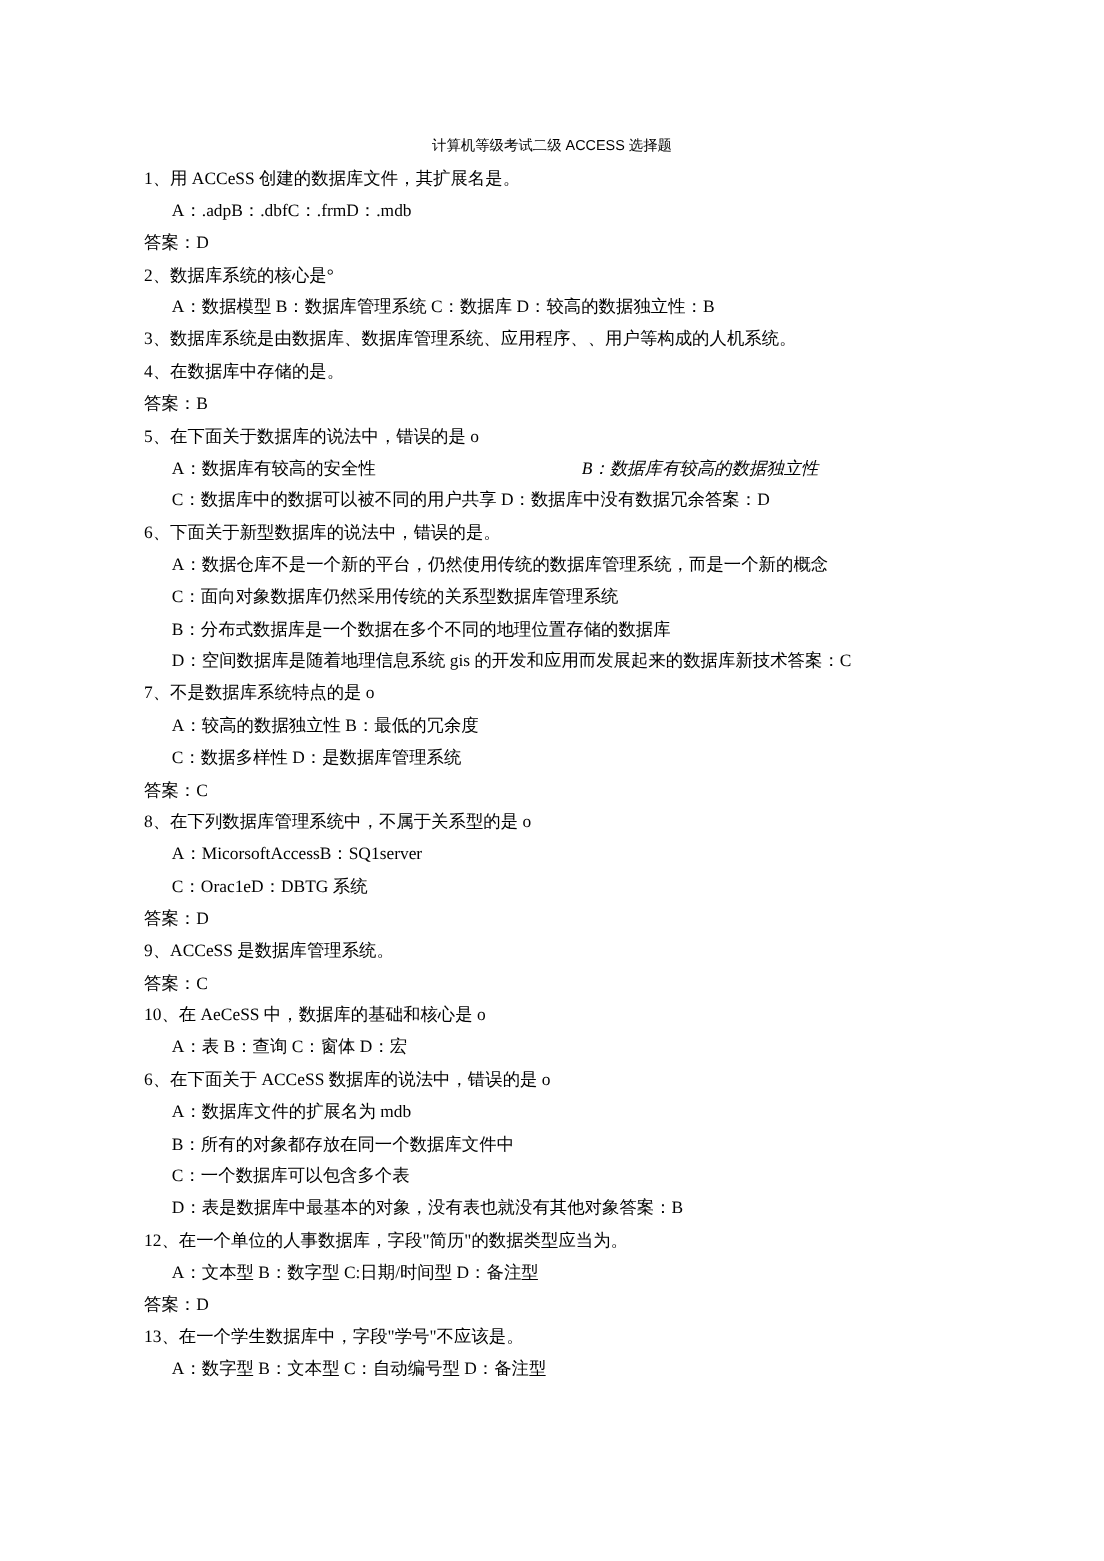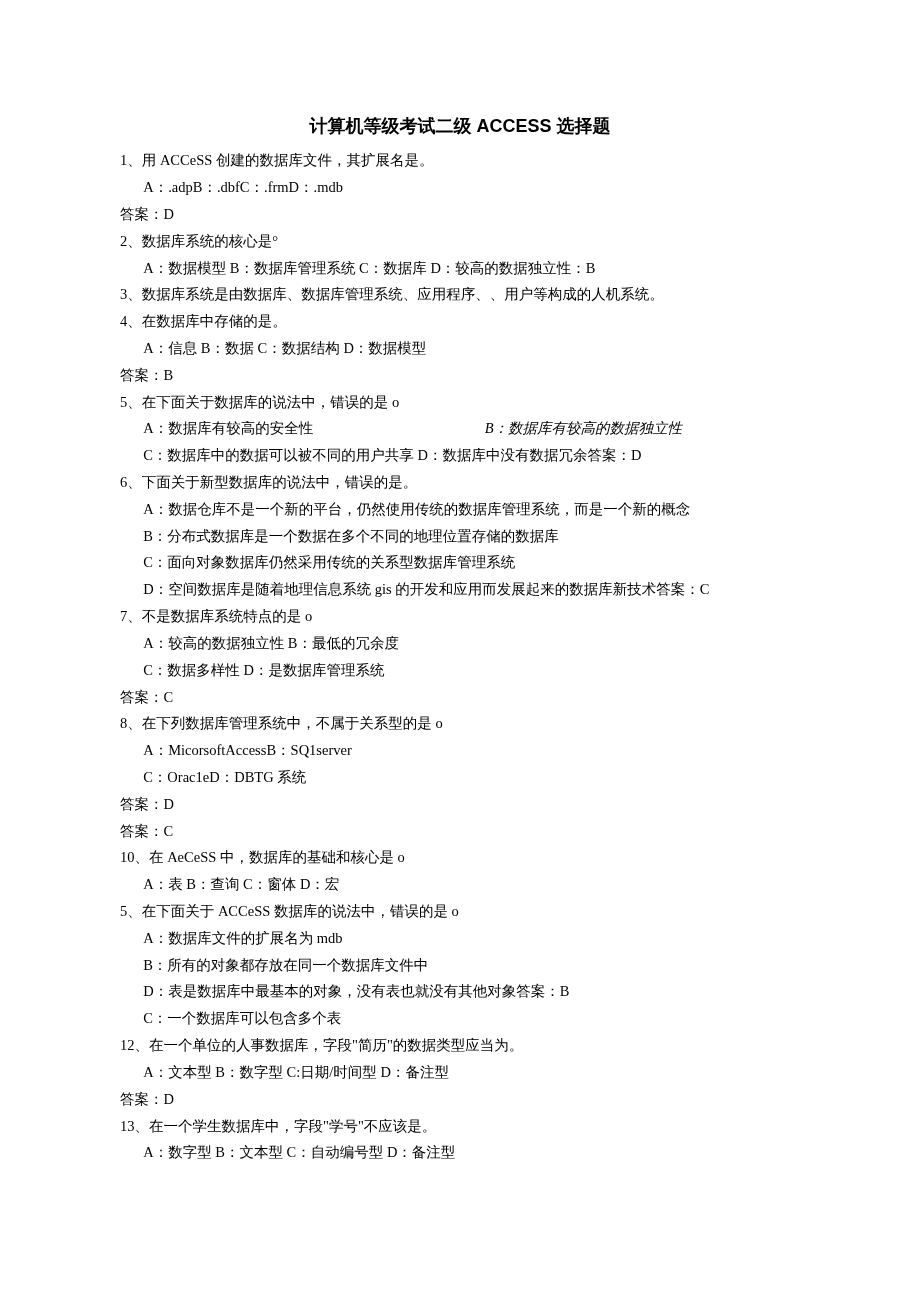--- a/index.html
+++ b/index.html
@@ -13,22 +13,22 @@
   }
   .page {
     width: 920px;
     min-height: 1301px;
     padding: 110px 120px 60px 120px;
     box-sizing: border-box;
   }
   .title {
     text-align: center;
     font-family: "SimHei", "黑体", sans-serif;
-    font-weight: bold;
-    font-size: 18px;
+    font-weight: normal;
+    font-size: 12px;
     margin-bottom: 4px;
   }
   .line { white-space: pre-wrap; }
   .indent1 { padding-left: 1.6em; }
   .two-col { display: flex; justify-content: space-between; }
   .two-col .left { flex: 0 0 52%; }
   .two-col .right { flex: 1; font-style: italic; }
 </style>
 </head>
 <body>
@@ -40,56 +40,56 @@
   <div class="line">1、用 ACCeSS 创建的数据库文件，其扩展名是。</div>
   <div class="line indent1">A：.adpB：.dbfC：.frmD：.mdb</div>
   <div class="line">答案：D</div>
 
   <div class="line">2、数据库系统的核心是°</div>
   <div class="line indent1">A：数据模型 B：数据库管理系统 C：数据库 D：较高的数据独立性：B</div>
 
   <div class="line">3、数据库系统是由数据库、数据库管理系统、应用程序、、用户等构成的人机系统。</div>
 
   <div class="line">4、在数据库中存储的是。</div>
-  <div class="line indent1">A：信息 B：数据 C：数据结构 D：数据模型</div>
   <div class="line">答案：B</div>
 
   <div class="line">5、在下面关于数据库的说法中，错误的是 o</div>
   <div class="two-col indent1">
     <div class="left">A：数据库有较高的安全性</div>
     <div class="right">B：数据库有较高的数据独立性</div>
   </div>
   <div class="line indent1">C：数据库中的数据可以被不同的用户共享 D：数据库中没有数据冗余答案：D</div>
 
   <div class="line">6、下面关于新型数据库的说法中，错误的是。</div>
   <div class="line indent1">A：数据仓库不是一个新的平台，仍然使用传统的数据库管理系统，而是一个新的概念</div>
+  <div class="line indent1">C：面向对象数据库仍然采用传统的关系型数据库管理系统</div>
   <div class="line indent1">B：分布式数据库是一个数据在多个不同的地理位置存储的数据库</div>
-  <div class="line indent1">C：面向对象数据库仍然采用传统的关系型数据库管理系统</div>
   <div class="line indent1">D：空间数据库是随着地理信息系统 gis 的开发和应用而发展起来的数据库新技术答案：C</div>
 
   <div class="line">7、不是数据库系统特点的是 o</div>
   <div class="line indent1">A：较高的数据独立性 B：最低的冗余度</div>
   <div class="line indent1">C：数据多样性 D：是数据库管理系统</div>
   <div class="line">答案：C</div>
 
   <div class="line">8、在下列数据库管理系统中，不属于关系型的是 o</div>
   <div class="line indent1">A：MicorsoftAccessB：SQ1server</div>
   <div class="line indent1">C：Orac1eD：DBTG 系统</div>
   <div class="line">答案：D</div>
 
+  <div class="line">9、ACCeSS 是数据库管理系统。</div>
   <div class="line">答案：C</div>
 
   <div class="line">10、在 AeCeSS 中，数据库的基础和核心是 o</div>
   <div class="line indent1">A：表 B：查询 C：窗体 D：宏</div>
 
-  <div class="line">5、在下面关于 ACCeSS 数据库的说法中，错误的是 o</div>
+  <div class="line">6、在下面关于 ACCeSS 数据库的说法中，错误的是 o</div>
   <div class="line indent1">A：数据库文件的扩展名为 mdb</div>
   <div class="line indent1">B：所有的对象都存放在同一个数据库文件中</div>
+  <div class="line indent1">C：一个数据库可以包含多个表</div>
   <div class="line indent1">D：表是数据库中最基本的对象，没有表也就没有其他对象答案：B</div>
-  <div class="line indent1">C：一个数据库可以包含多个表</div>
 
   <div class="line">12、在一个单位的人事数据库，字段"简历"的数据类型应当为。</div>
   <div class="line indent1">A：文本型 B：数字型 C:日期/时间型 D：备注型</div>
   <div class="line">答案：D</div>
 
   <div class="line">13、在一个学生数据库中，字段"学号"不应该是。</div>
   <div class="line indent1">A：数字型 B：文本型 C：自动编号型 D：备注型</div>
 
 </div>
 

